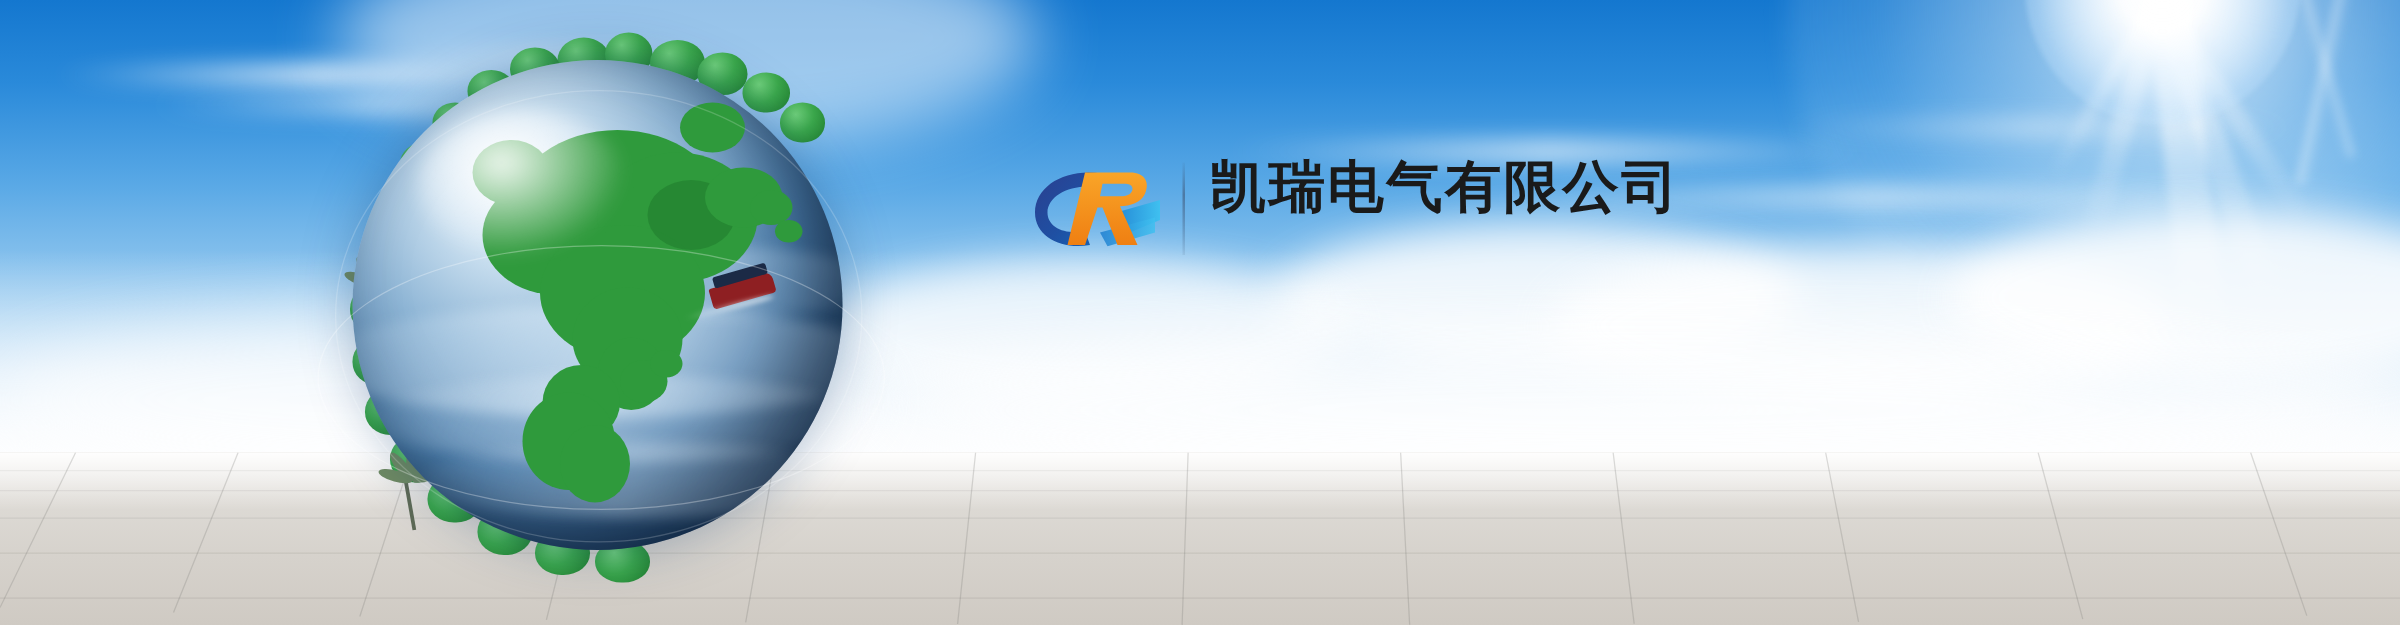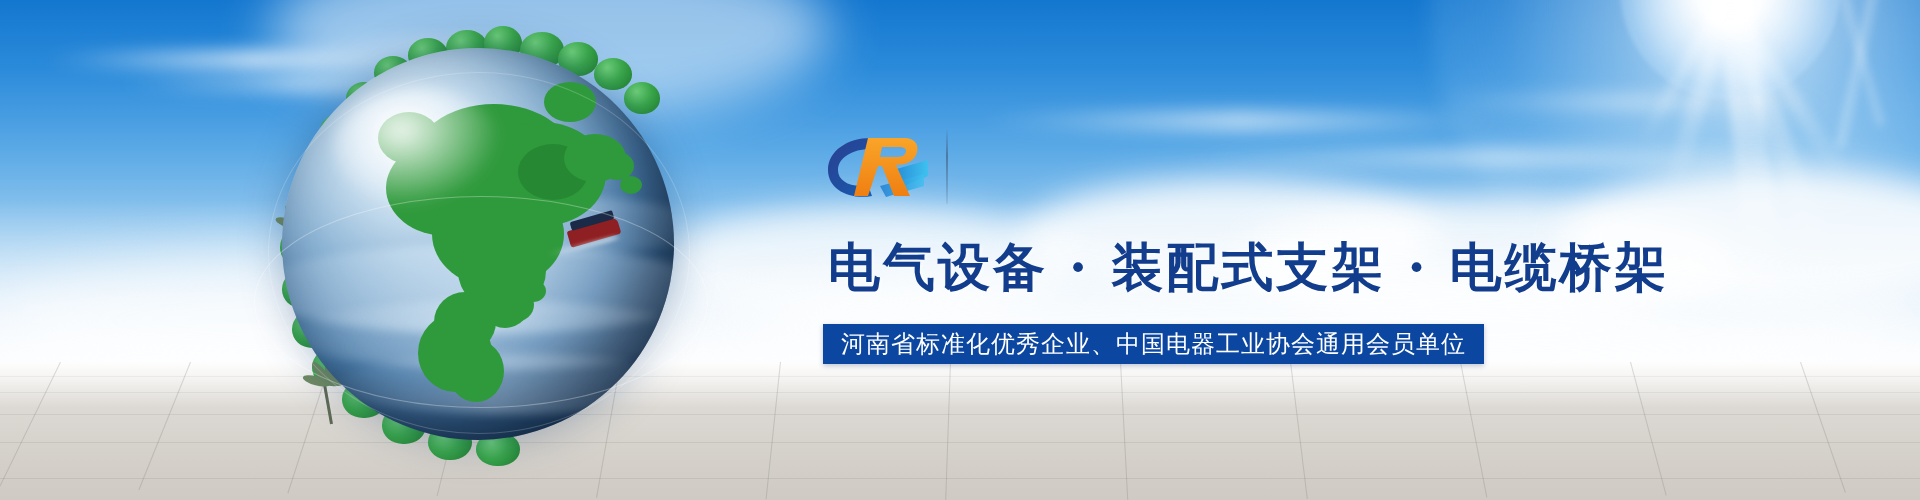--- a/index.html
+++ b/index.html
@@ -344,21 +344,18 @@
         <path d="M62 42 L104 30 L104 46 L70 60 Z" fill="url(#gCyan)"></path>
         <path d="M56 56 L100 44 L100 56 L62 67 Z" fill="url(#gCyan)" opacity="0.85"></path>
 
         <path d="M44 8 L80 8 C92 8 96 16 92 25 C89 32 80 35 72 35 L86 66 L70 66 L58 36 L54 36 L44 66 L30 66 Z
                  M58 17 L56 27 L74 27 C79 27 82 24 82 21 C82 18 79 17 75 17 Z" fill="url(#gOrange)"></path>
       </svg>
     </div>
 
     <div class="divider"></div>
 
-  </div>
-
-  <div class="tagline">电气设备 · 装配式支架 · 电缆桥架</div>
-
-  <div class="badge">
-    <span class="badge-text">河南省标准化优秀企业、中国电器工业协会通用会员单位</span>
-  </div>
+    <div class="cn-name">凯瑞电气有限公司</div>
+  </div>
+
+
 
 </div>
 
 </body></html>

